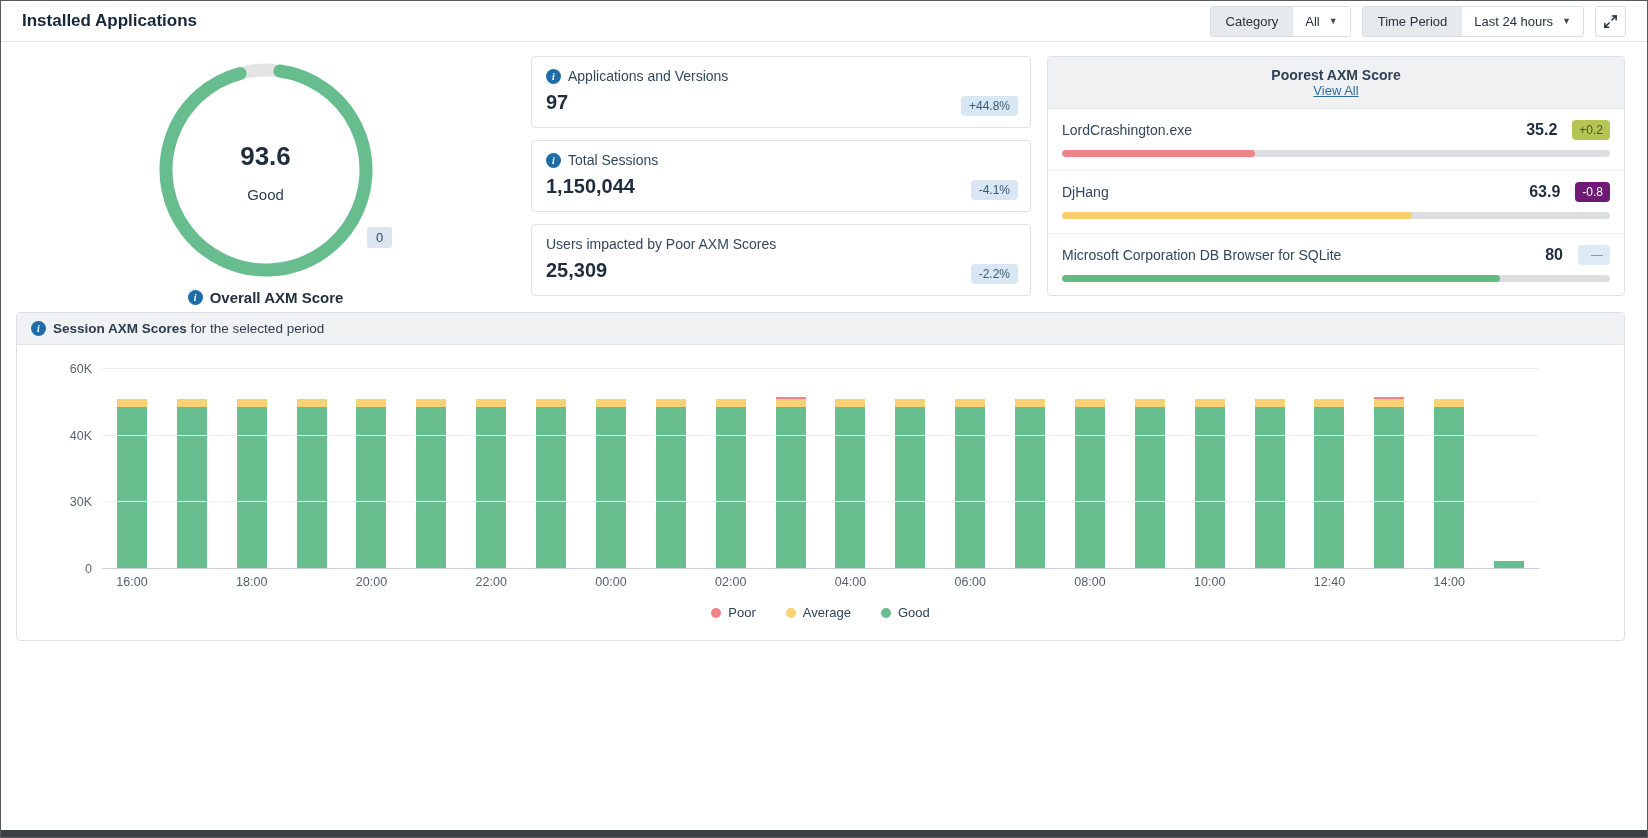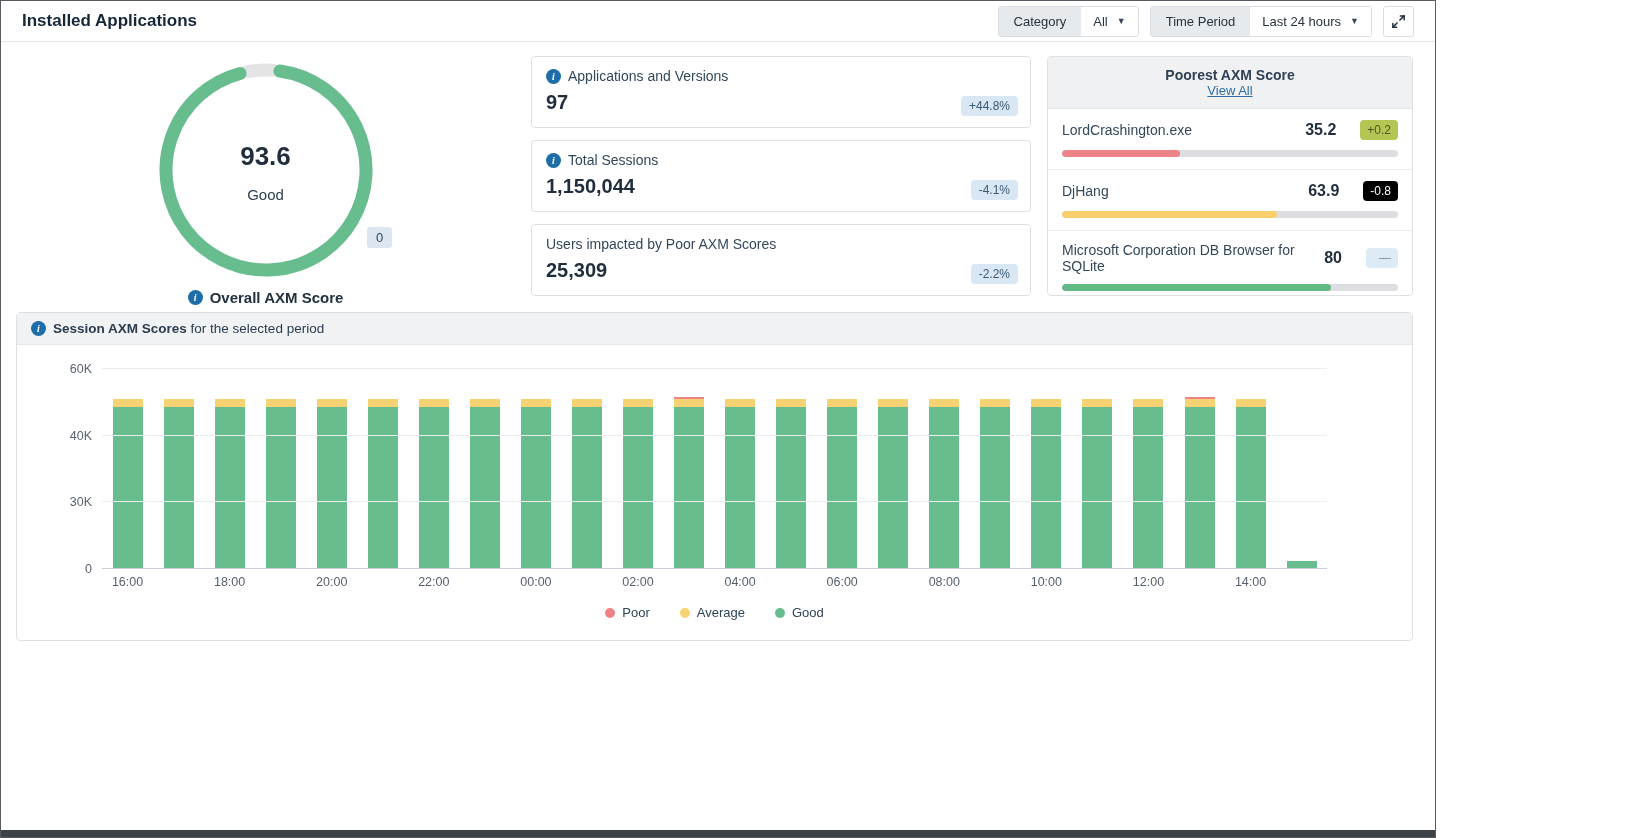--- a/index.html
+++ b/index.html
@@ -1,18 +1,18 @@
 <!DOCTYPE html>
 <html><head>
 <meta charset="utf-8">
 <style>
   * { box-sizing: border-box; margin: 0; padding: 0; }
   html,body { background:#fff; }
   body { font-family: "Liberation Sans", sans-serif; width:1648px; height:838px; }
-  .app { width:1436px; height:838px; border:1px solid #575b60; background:#fff; position:relative; overflow:hidden; }
+  .app { width:1648px; height:838px; border:1px solid #575b60; background:#fff; position:relative; overflow:hidden; }
   .bottom-band { position:absolute; left:0; right:0; bottom:0; height:7px; background:#3d4247; }
 
   
   .topbar { height:41px; display:flex; align-items:center; padding:0 21px; border-bottom:1px solid #e2e5e8; background:#fff; }
   .page-title { font-size:17px; font-weight:700; color:#16273a; }
   .controls { margin-left:auto; display:flex; align-items:center; gap:11px; }
   .filter-group { display:flex; align-items:stretch; height:31px; border:1px solid #d9dde1; border-radius:3px; overflow:hidden; font-size:13px; color:#27333f; }
   .filter-label { background:#e7eaec; display:flex; align-items:center; padding:0 15px; }
   .filter-value { background:#fff; display:flex; align-items:center; gap:9px; padding:0 12px; cursor:pointer; }
   .chevron { font-size:9px; color:#3c4a57; }
@@ -42,25 +42,25 @@
 
   
   .poorest-panel { flex:1; border:1px solid #dde1e5; border-radius:4px; background:#fff; display:flex; flex-direction:column; overflow:hidden; }
   .poorest-header { background:#f0f1f3; border-bottom:1px solid #e2e5e8; padding:10px 14px; display:flex; align-items:center; justify-content:space-between;flex-direction:column; }
   .poorest-title { font-size:14px; font-weight:600; color:#2f4154; }
   .view-all { font-size:13px; color:#2e6da4; text-decoration:underline; cursor:pointer; }
   .poorest-row { flex:1; padding:11px 14px 12px; border-bottom:1px solid #eaecef; }
   .poorest-row:last-child { border-bottom:none; }
   .row-top { display:flex; align-items:center; }
   .app-name { font-size:14px; color:#33475b; }
-  .row-right { margin-left:auto; display:flex; align-items:center; gap:24px; }
+  .row-right { margin-left:auto; display:flex; align-items:center; gap:15px; }
   .app-score { font-size:16px; font-weight:700; color:#1f2d3d; }
   .delta-badge { font-size:12px; padding:3px 7px; border-radius:4px; min-width:32px; text-align:right; }
   .delta-up { background:#b5c554; color:#4f581d; }
-  .delta-down { background:#000000; color:#fff; }
+  .delta-down { background:#701a75; color:#fff; }
   .delta-neutral { background:#dcebf5; color:#7e919f; }
   .progress-track { margin-top:10px; height:7px; border-radius:4px; background:#dcdee1; overflow:hidden; }
   .progress-fill { height:100%; border-radius:4px; }
 
   
   .session-panel { margin-top:16px; border:1px solid #dde1e5; border-radius:4px; background:#fff; }
   .session-header { background:#f1f2f4; border-bottom:1px solid #e3e5e8; padding:8px 14px; display:flex; align-items:center; gap:7px; font-size:13.5px; color:#2b3c4e; }
   .session-title { font-weight:700; }
   .chart-area { padding:24px 0 6px; }
   .plot { position:relative; margin:0 85px; height:200px; }
@@ -383,21 +383,21 @@
             <div class="x-slot">02:00</div>
             <div class="x-slot"></div>
             <div class="x-slot">04:00</div>
             <div class="x-slot"></div>
             <div class="x-slot">06:00</div>
             <div class="x-slot"></div>
             <div class="x-slot">08:00</div>
             <div class="x-slot"></div>
             <div class="x-slot">10:00</div>
             <div class="x-slot"></div>
-            <div class="x-slot">12:00</div>
+            <div class="x-slot">12:40</div>
             <div class="x-slot"></div>
             <div class="x-slot">14:00</div>
             <div class="x-slot"></div>
           </div>
         <div class="legend" id="legend">
             <div class="legend-item">
               <span class="legend-dot" style="background: rgb(238, 130, 134);"></span>
               <span>Poor</span>
             </div>
             <div class="legend-item">

